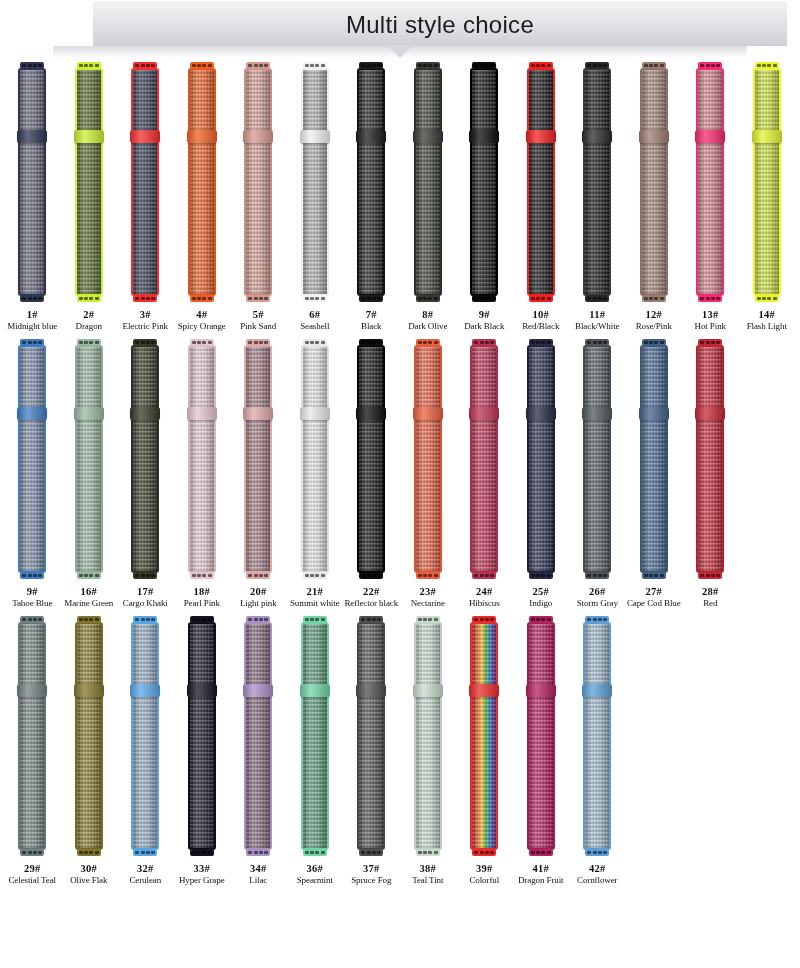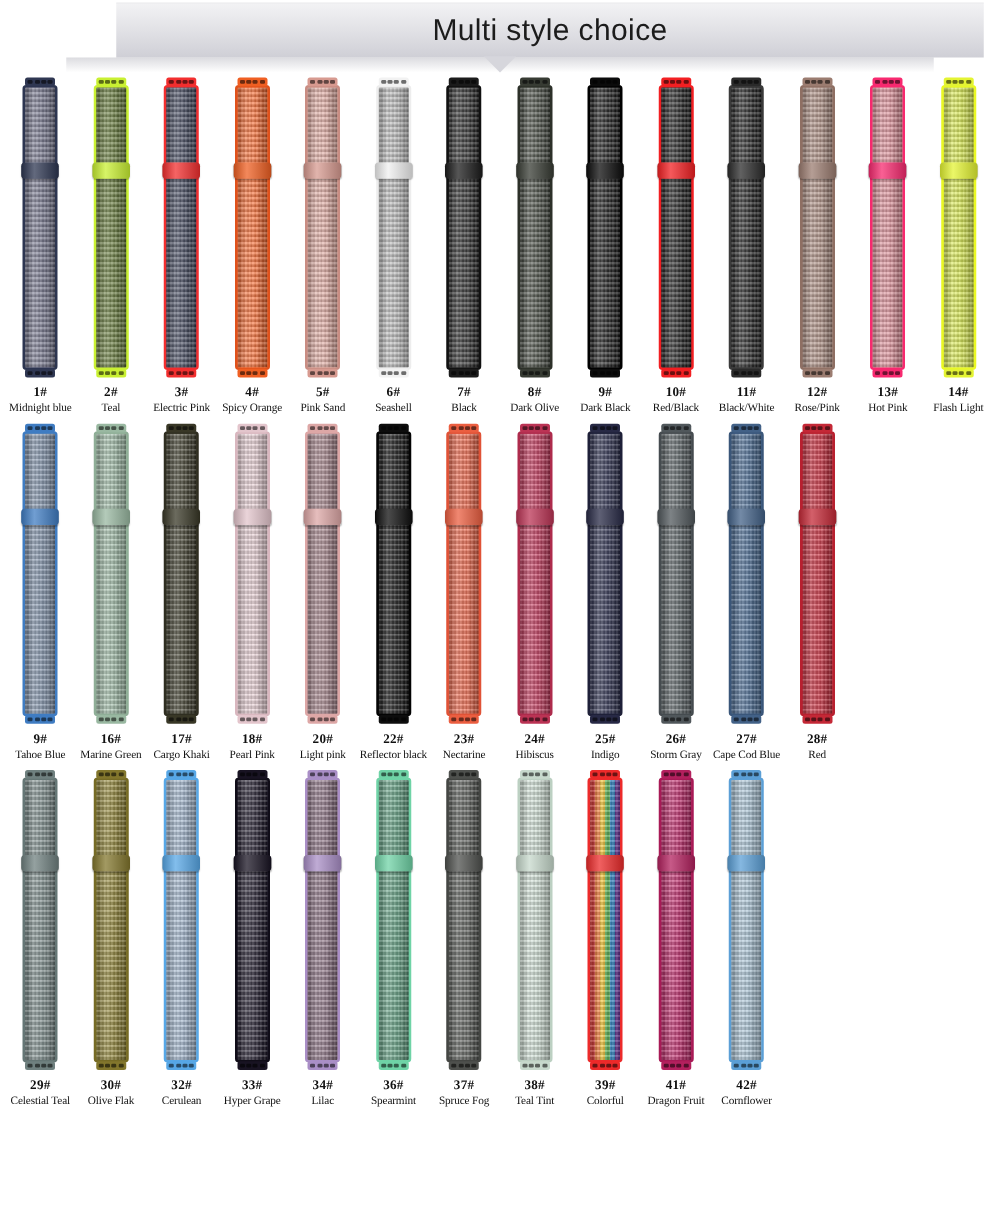--- a/index.html
+++ b/index.html
@@ -239,21 +239,21 @@
               <i></i>
               <i></i>
               <i></i>
             </div>
             <div class="keeper" style="background: rgb(201, 240, 50);">
               <div class="keeper-inner"></div>
             </div>
           </div>
           <div class="label">
             <div class="num">2#</div>
-            <div class="name">Teal</div>
+            <div class="name">Dragon</div>
           </div>
         </div>
         <div class="cell">
           <div class="strap">
             <div class="body" style="background: rgb(60, 66, 88); border: 2px solid rgb(242, 46, 46);">
               <div class="weave"></div>
               <div class="sheen"></div>
             </div>
             <div class="lug top" style="background: rgb(242, 46, 46);"></div>
             <div class="lug bottom" style="background: rgb(242, 46, 46);"></div>
@@ -735,20 +735,49 @@
               <i></i>
               <i></i>
             </div>
             <div class="keeper" style="background: rgb(221, 167, 166);">
               <div class="keeper-inner"></div>
             </div>
           </div>
           <div class="label">
             <div class="num">20#</div>
             <div class="name">Light pink</div>
+          </div>
+        </div>
+        <div class="cell">
+          <div class="strap">
+            <div class="body" style="background: rgb(239, 239, 239); border: 2px solid rgb(222, 222, 222);">
+              <div class="weave"></div>
+              <div class="sheen"></div>
+            </div>
+            <div class="lug top" style="background: rgb(232, 232, 232);"></div>
+            <div class="lug bottom" style="background: rgb(232, 232, 232);"></div>
+            <div class="lug-slots top">
+              <i></i>
+              <i></i>
+              <i></i>
+              <i></i>
+            </div>
+            <div class="lug-slots bottom">
+              <i></i>
+              <i></i>
+              <i></i>
+              <i></i>
+            </div>
+            <div class="keeper" style="background: rgb(232, 232, 232);">
+              <div class="keeper-inner"></div>
+            </div>
+          </div>
+          <div class="label">
+            <div class="num">21#</div>
+            <div class="name">Summit white</div>
           </div>
         </div>
         <div class="cell">
           <div class="strap">
             <div class="body" style="background: rgb(23, 23, 23); border: 2px solid rgb(4, 4, 4);">
               <div class="weave"></div>
               <div class="sheen"></div>
             </div>
             <div class="lug top" style="background: rgb(13, 13, 13);"></div>
             <div class="lug bottom" style="background: rgb(13, 13, 13);"></div>

